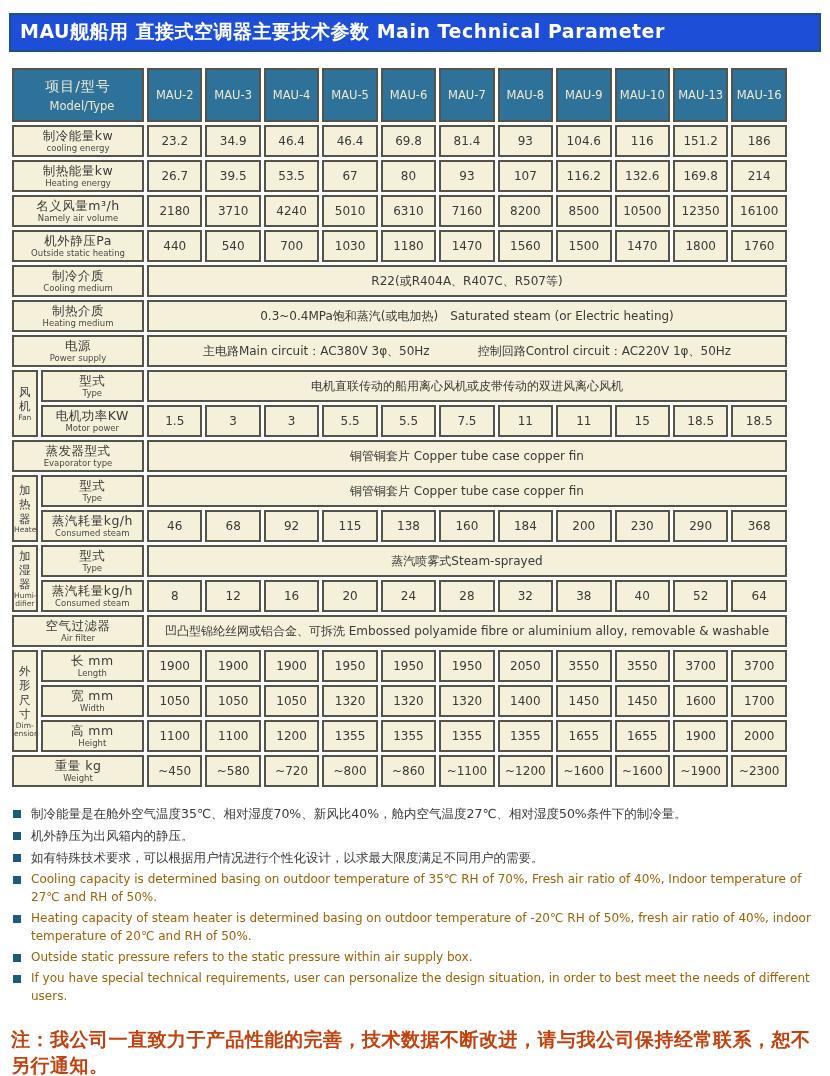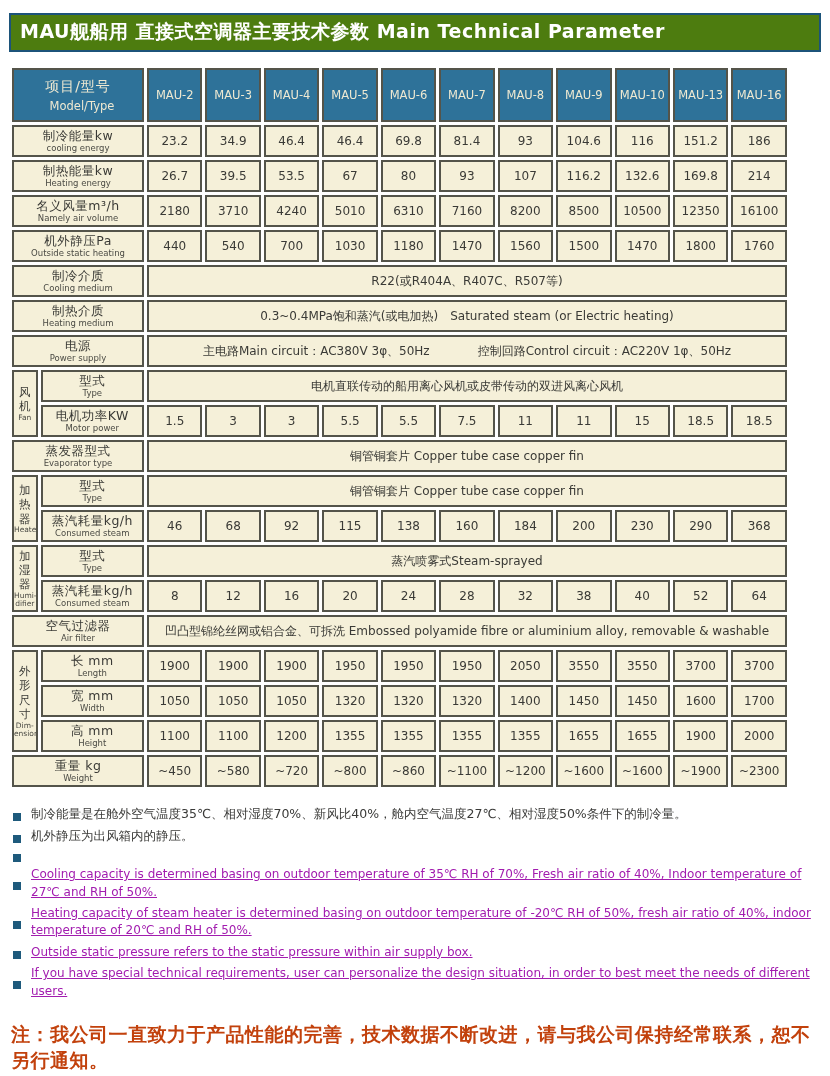--- a/index.html
+++ b/index.html
@@ -7,21 +7,21 @@
   body {
     width:830px; height:1076px; overflow:hidden;
     background:#ffffff;
     font-family:"DejaVu Sans","Liberation Sans",sans-serif;
     color:#3a3a36;
   }
   .page { padding:13px 9px 0 9px; }
 
   
   .title-bar {
-    background:#4d7c0f;
+    background:#1d4ed8;
     border:2px solid #1c537a;
     color:#ffffff;
     font-size:19px;
     font-weight:bold;
     letter-spacing:0.5px;
     padding:4px 9px 5px 9px;
     white-space:nowrap;
   }
 
   
@@ -60,32 +60,32 @@
   td.group-cell {
     padding:0;
   }
   .g-zh { font-size:11.5px; line-height:1.25; white-space:pre-line; letter-spacing:0; }
   .g-en { font-size:7.5px; line-height:1.1; color:#4a4a44; white-space:pre-line; }
 
   
   .notes { margin-top:15px; padding:0 2px; }
   .note {
     display:flex;
-    align-items:center;
+    align-items:flex-start;
     margin:4px 0;
   }
   .bullet {
     flex:0 0 8px;
     width:8px; height:8px;
     background:#1e5a7c;
     margin:5px 10px 0 2px;
   }
   .note-text { line-height:1.45; }
   .note.zh .note-text { font-size:12.5px; color:#3a3a38; }
-  .note.en .note-text { font-size:12px;  color:#a21caf;text-decoration:underline; }
+  .note.en .note-text { font-size:12px;  color:#a16207; }
 
   
   .footer { margin-top:22px; padding:0 2px; }
   .footer-zh { color:#c2410c; font-size:19px; font-weight:bold; letter-spacing:0.5px;font-family:Liberation Serif, serif; }
   .footer-en { color:#4f88a5; font-size:11.5px; margin-top:4px; }
 </style>
 </head>
 <body>
 
 <div class="page">
@@ -404,20 +404,21 @@
       <div class="note zh">
         <span class="bullet"></span>
         <span class="note-text">制冷能量是在舱外空气温度35℃、相对湿度70%、新风比40%，舱内空气温度27℃、相对湿度50%条件下的制冷量。</span>
       </div>
       <div class="note zh">
         <span class="bullet"></span>
         <span class="note-text">机外静压为出风箱内的静压。</span>
       </div>
       <div class="note zh">
         <span class="bullet"></span>
+        <span class="note-text">如有特殊技术要求，可以根据用户情况进行个性化设计，以求最大限度满足不同用户的需要。</span>
       </div>
       <div class="note en">
         <span class="bullet"></span>
         <span class="note-text">Cooling capacity is determined basing on outdoor temperature of 35℃ RH of 70%, Fresh air ratio of 40%, Indoor temperature of 27℃ and RH of 50%.</span>
       </div>
       <div class="note en">
         <span class="bullet"></span>
         <span class="note-text">Heating capacity of steam heater is determined basing on outdoor temperature of -20℃ RH of 50%, fresh air ratio of 40%, indoor temperature of 20℃ and RH of 50%.</span>
       </div>
       <div class="note en">

